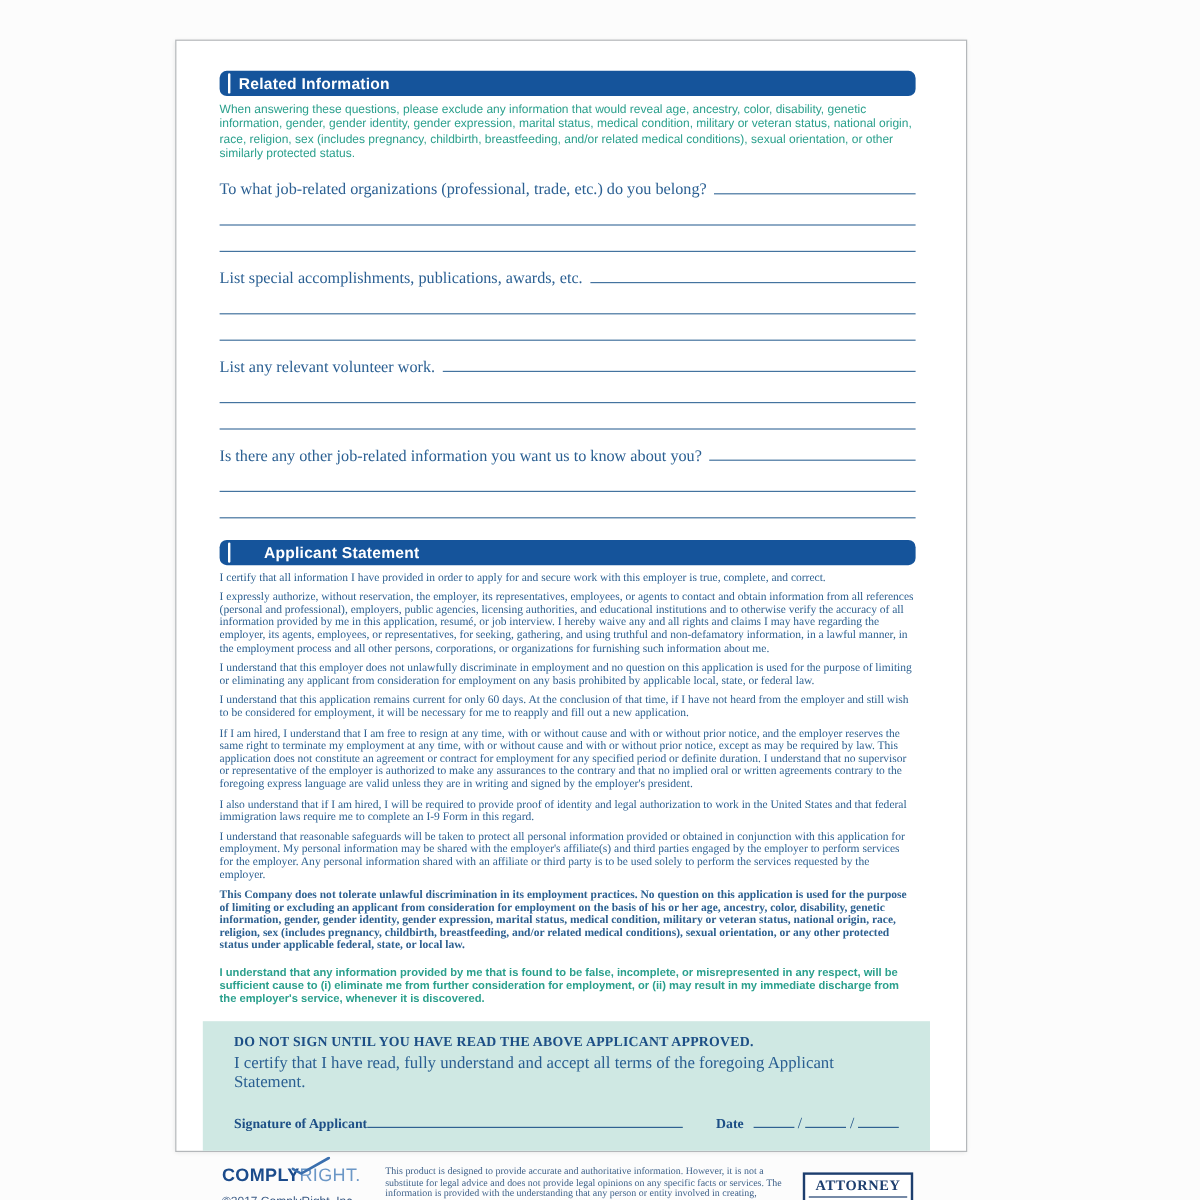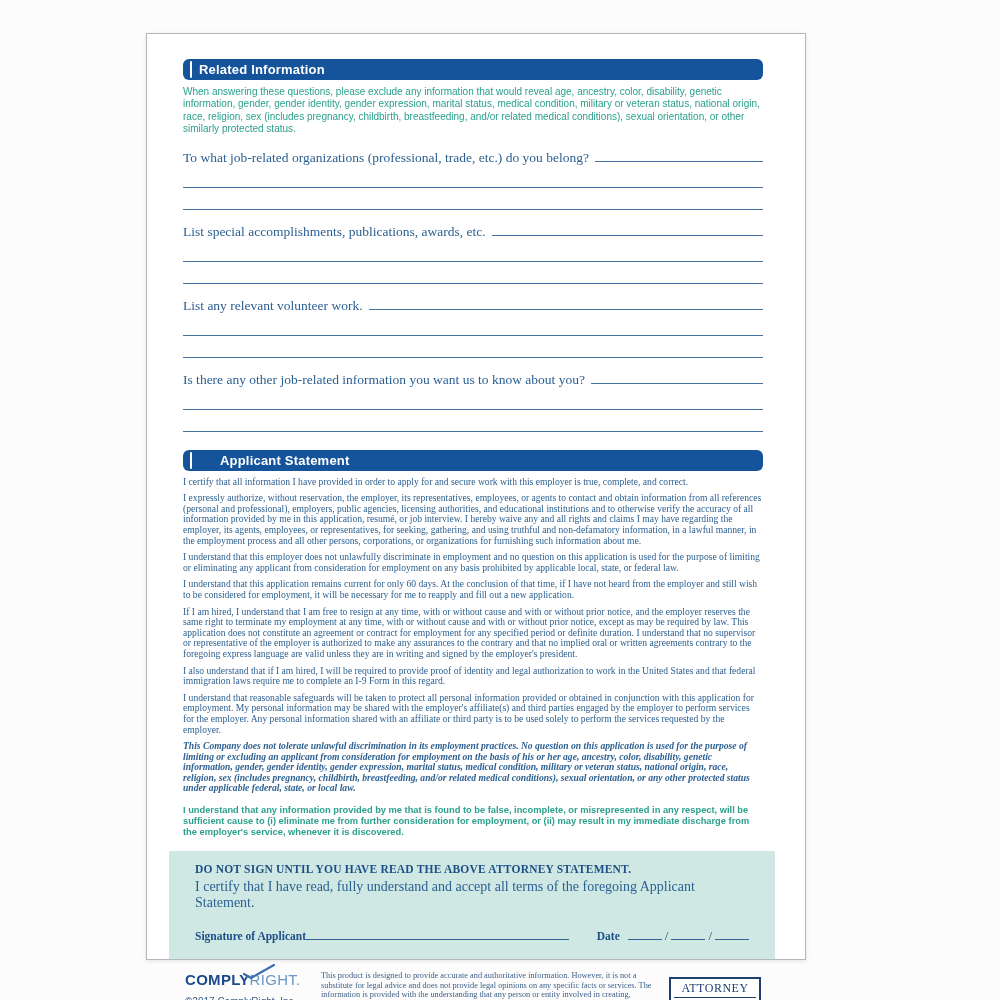--- a/index.html
+++ b/index.html
@@ -68,21 +68,21 @@
 
   
   .as-bar{margin-top:18px;padding-left:37px;}
   .stmt{
     font-family:"Liberation Serif", serif;
     color:#2e6191;
     font-size:9.6px;
     line-height:10.6px;
     margin:6px 0 0 0;
   }
-  .stmt.bold{font-weight:bold;font-style:italic;}
+  .stmt.bold{font-weight:bold;}
   .stmt.teal-bold{
     font-family:"Liberation Sans", sans-serif;
     font-weight:bold;
     color:#2ba08d;
     font-size:9.3px;
     line-height:11px;
     margin-top:11px;
   }
 
   
@@ -127,21 +127,21 @@
   .badge-col{width:92px;flex:none;padding-top:6px;}
   .badge{
     border:2px solid #1d3e6e;
     background:#ffffff;
     text-align:center;
     padding:2px 3px 4px 3px;
     box-shadow:0 0 0 1px #ffffff inset;
   }
   .badge-line1{
     font-family:"Liberation Serif", serif;
-    font-weight:normal;font-size:12px;color:#1d3e6e;letter-spacing:.5px;
+    font-weight:bold;font-size:12px;color:#1d3e6e;letter-spacing:.5px;
     border-bottom:1px solid #1d3e6e;
     padding-bottom:1px;
   }
   .badge-line2{
     background:#1d3e6e;color:#ffffff;
     font-size:6.5px;font-weight:bold;letter-spacing:1.5px;
     width:86%;margin:2px auto 0 auto;padding:1px 0;
   }
 </style>
 </head>
@@ -210,21 +210,21 @@
         <p class="stmt normal">I understand that this employer does not unlawfully discriminate in employment and no question on this application is used for the purpose of limiting or eliminating any applicant from consideration for employment on any basis prohibited by applicable local, state, or federal law.</p>
         <p class="stmt normal">I understand that this application remains current for only 60 days. At the conclusion of that time, if I have not heard from the employer and still wish to be considered for employment, it will be necessary for me to reapply and fill out a new application.</p>
         <p class="stmt normal">If I am hired, I understand that I am free to resign at any time, with or without cause and with or without prior notice, and the employer reserves the same right to terminate my employment at any time, with or without cause and with or without prior notice, except as may be required by law. This application does not constitute an agreement or contract for employment for any specified period or definite duration. I understand that no supervisor or representative of the employer is authorized to make any assurances to the contrary and that no implied oral or written agreements contrary to the foregoing express language are valid unless they are in writing and signed by the employer's president.</p>
         <p class="stmt normal">I also understand that if I am hired, I will be required to provide proof of identity and legal authorization to work in the United States and that federal immigration laws require me to complete an I-9 Form in this regard.</p>
         <p class="stmt normal">I understand that reasonable safeguards will be taken to protect all personal information provided or obtained in conjunction with this application for employment. My personal information may be shared with the employer's affiliate(s) and third parties engaged by the employer to perform services for the employer. Any personal information shared with an affiliate or third party is to be used solely to perform the services requested by the employer.</p>
         <p class="stmt bold">This Company does not tolerate unlawful discrimination in its employment practices. No question on this application is used for the purpose of limiting or excluding an applicant from consideration for employment on the basis of his or her age, ancestry, color, disability, genetic information, gender, gender identity, gender expression, marital status, medical condition, military or veteran status, national origin, race, religion, sex (includes pregnancy, childbirth, breastfeeding, and/or related medical conditions), sexual orientation, or any other protected status under applicable federal, state, or local law.</p>
         <p class="stmt teal-bold">I understand that any information provided by me that is found to be false, incomplete, or misrepresented in any respect, will be sufficient cause to (i) eliminate me from further consideration for employment, or (ii) may result in my immediate discharge from the employer's service, whenever it is discovered.</p>
       </div>
 
     <div class="sig-box">
-      <div class="sig-warning">DO NOT SIGN UNTIL YOU HAVE READ THE ABOVE ATTORNEY STATEMENT.</div>
+      <div class="sig-warning">DO NOT SIGN UNTIL YOU HAVE READ THE ABOVE APPLICANT APPROVED.</div>
       <div class="sig-certify">I certify that I have read, fully understand and accept all terms of the foregoing Applicant Statement.</div>
       <div class="sig-row">
         <span>Signature of Applicant</span>
         <span class="sig-line"></span>
         <span class="date-label">Date</span>
         <span class="date-seg"></span>
         <span class="date-slash">/</span>
         <span class="date-seg"></span>
         <span class="date-slash">/</span>
         <span class="date-seg"></span>

